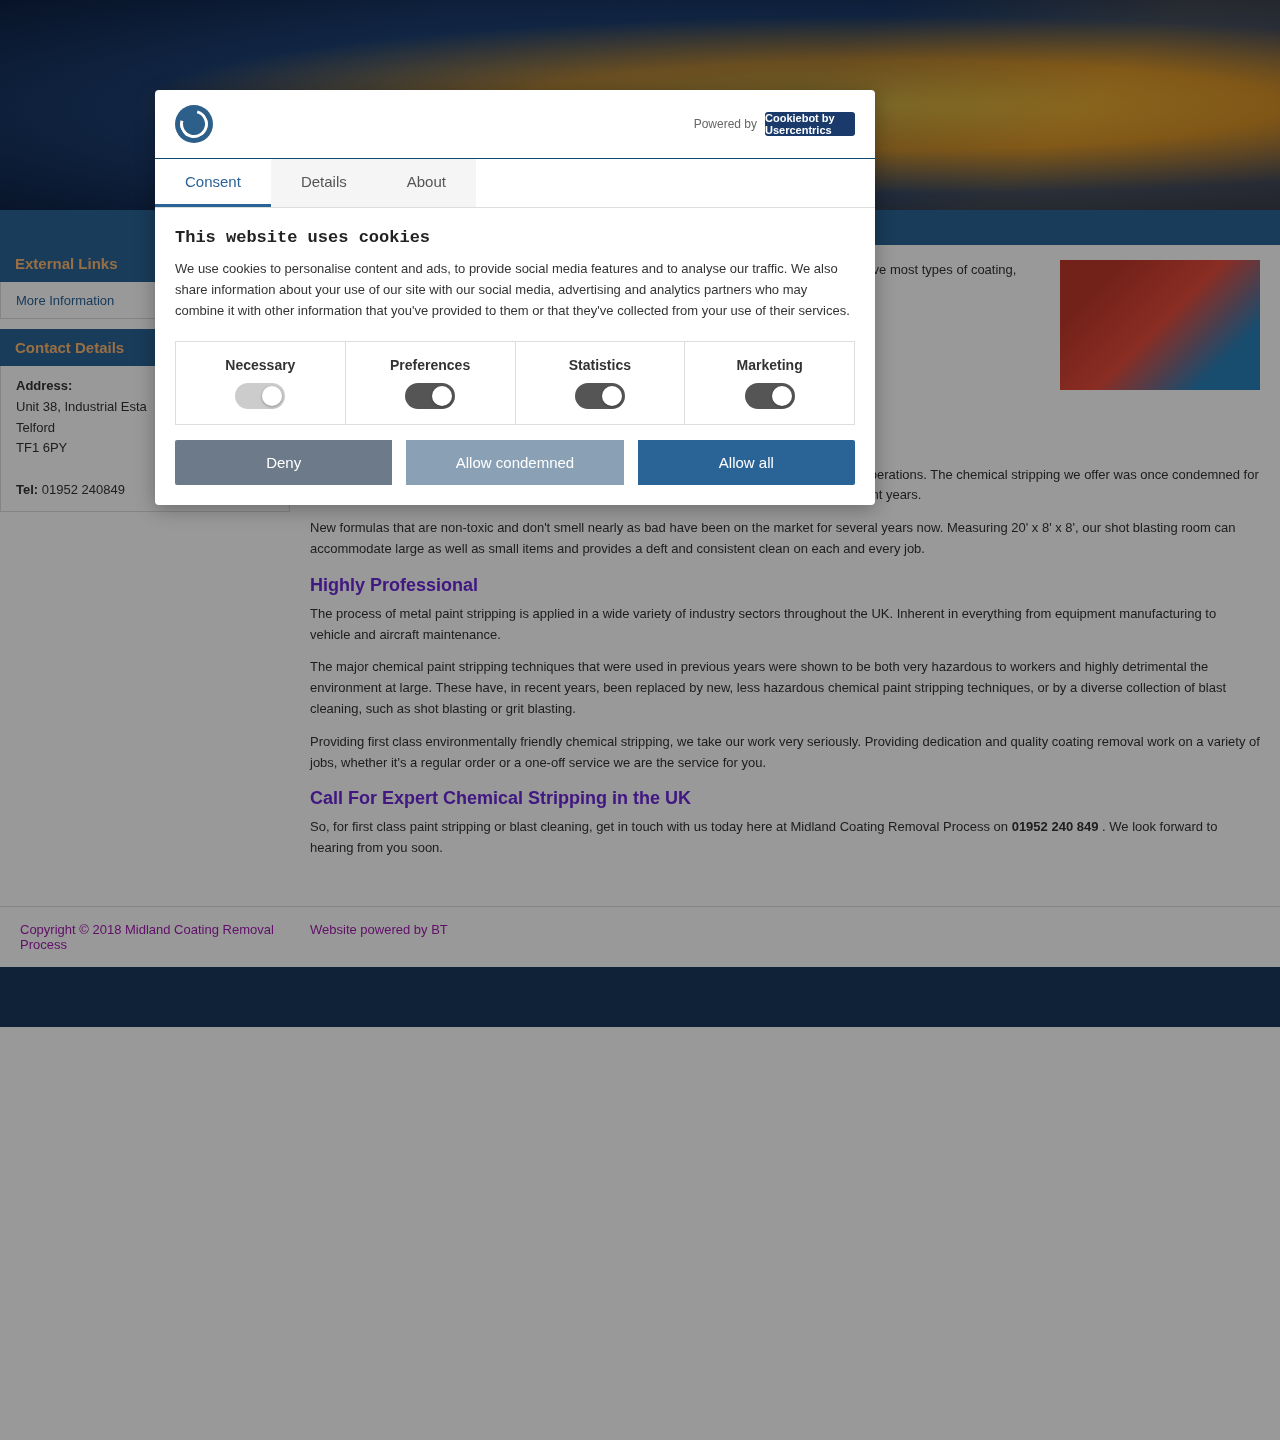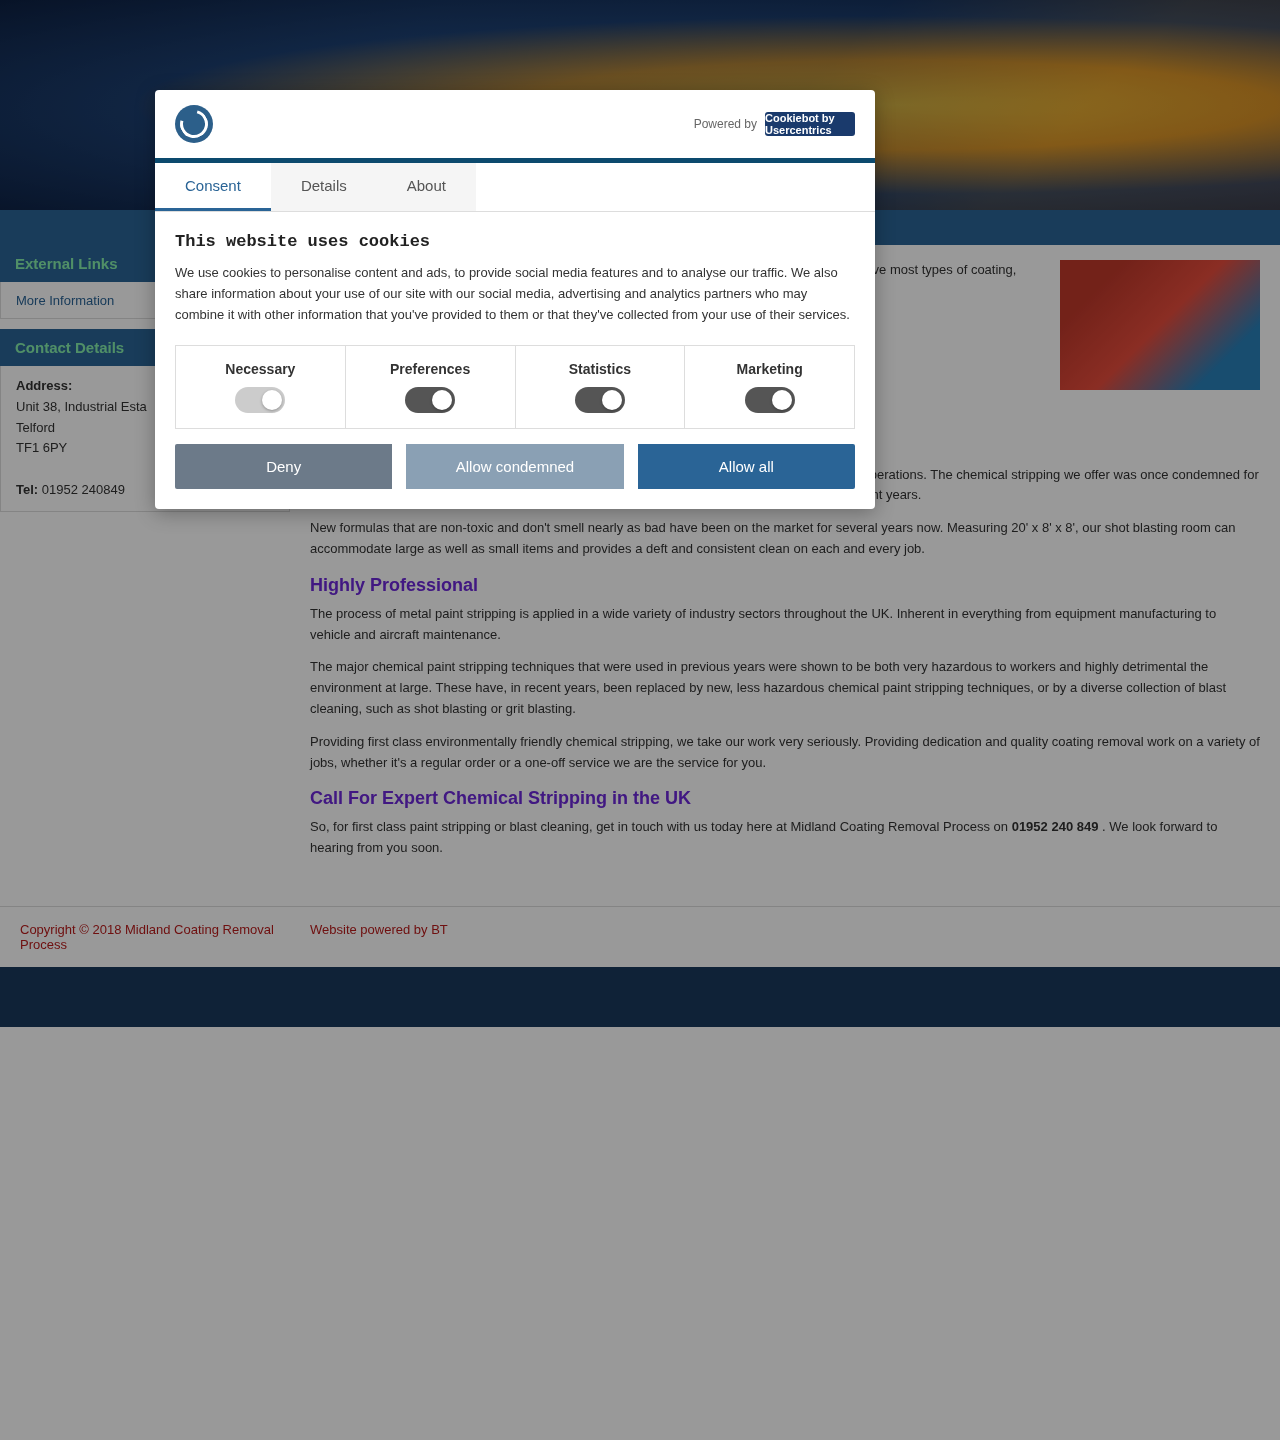--- a/index.html
+++ b/index.html
@@ -31,21 +31,21 @@
       background: #fff;
       padding: 0;
     }
 
     .sidebar-section {
       margin-bottom: 10px;
     }
 
     .sidebar-section-header {
       background: #2a6496;
-      color: #86efac;
+      color: #fdba74;
       padding: 10px 15px;
       font-size: 15px;
       font-weight: bold;
     }
 
     .sidebar-section-content {
       border: 1px solid #ddd;
       border-top: none;
       padding: 10px 15px;
     }
@@ -82,21 +82,21 @@
     .content-list li { margin-bottom: 6px; font-size: 13px; font-weight: bold; }
     .content-heading { font-size: 18px; font-weight: bold; margin: 15px 0 8px 0; color: #6d28d9; }
 
     
     .footer {
       display: flex;
       background: #fff;
       border-top: 1px solid #ddd;
       padding: 15px 20px;
       font-size: 13px;
-      color: #b91c1c;
+      color: #a21caf;
       margin-top: 20px;
     }
     .footer-left { width: 290px; }
     .footer-right { flex: 1; }
 
     .bottom-bar {
       width: 100%;
       height: 60px;
       background: #1a3a5c;
       margin-top: 0;
@@ -120,21 +120,21 @@
       box-shadow: 0 4px 20px rgba(0,0,0,0.3);
       z-index: 200;
       overflow: hidden;
     }
 
     .modal-header {
       display: flex;
       align-items: center;
       justify-content: space-between;
       padding: 15px 20px;
-      border-bottom: 5px solid #0c4a6e;
+      border-bottom: 1px solid #0c4a6e;
     }
 
     .modal-logo {
       width: 38px;
       height: 38px;
       background: #2c5f8a;
       border-radius: 50%;
       display: flex;
       align-items: center;
       justify-content: center;

